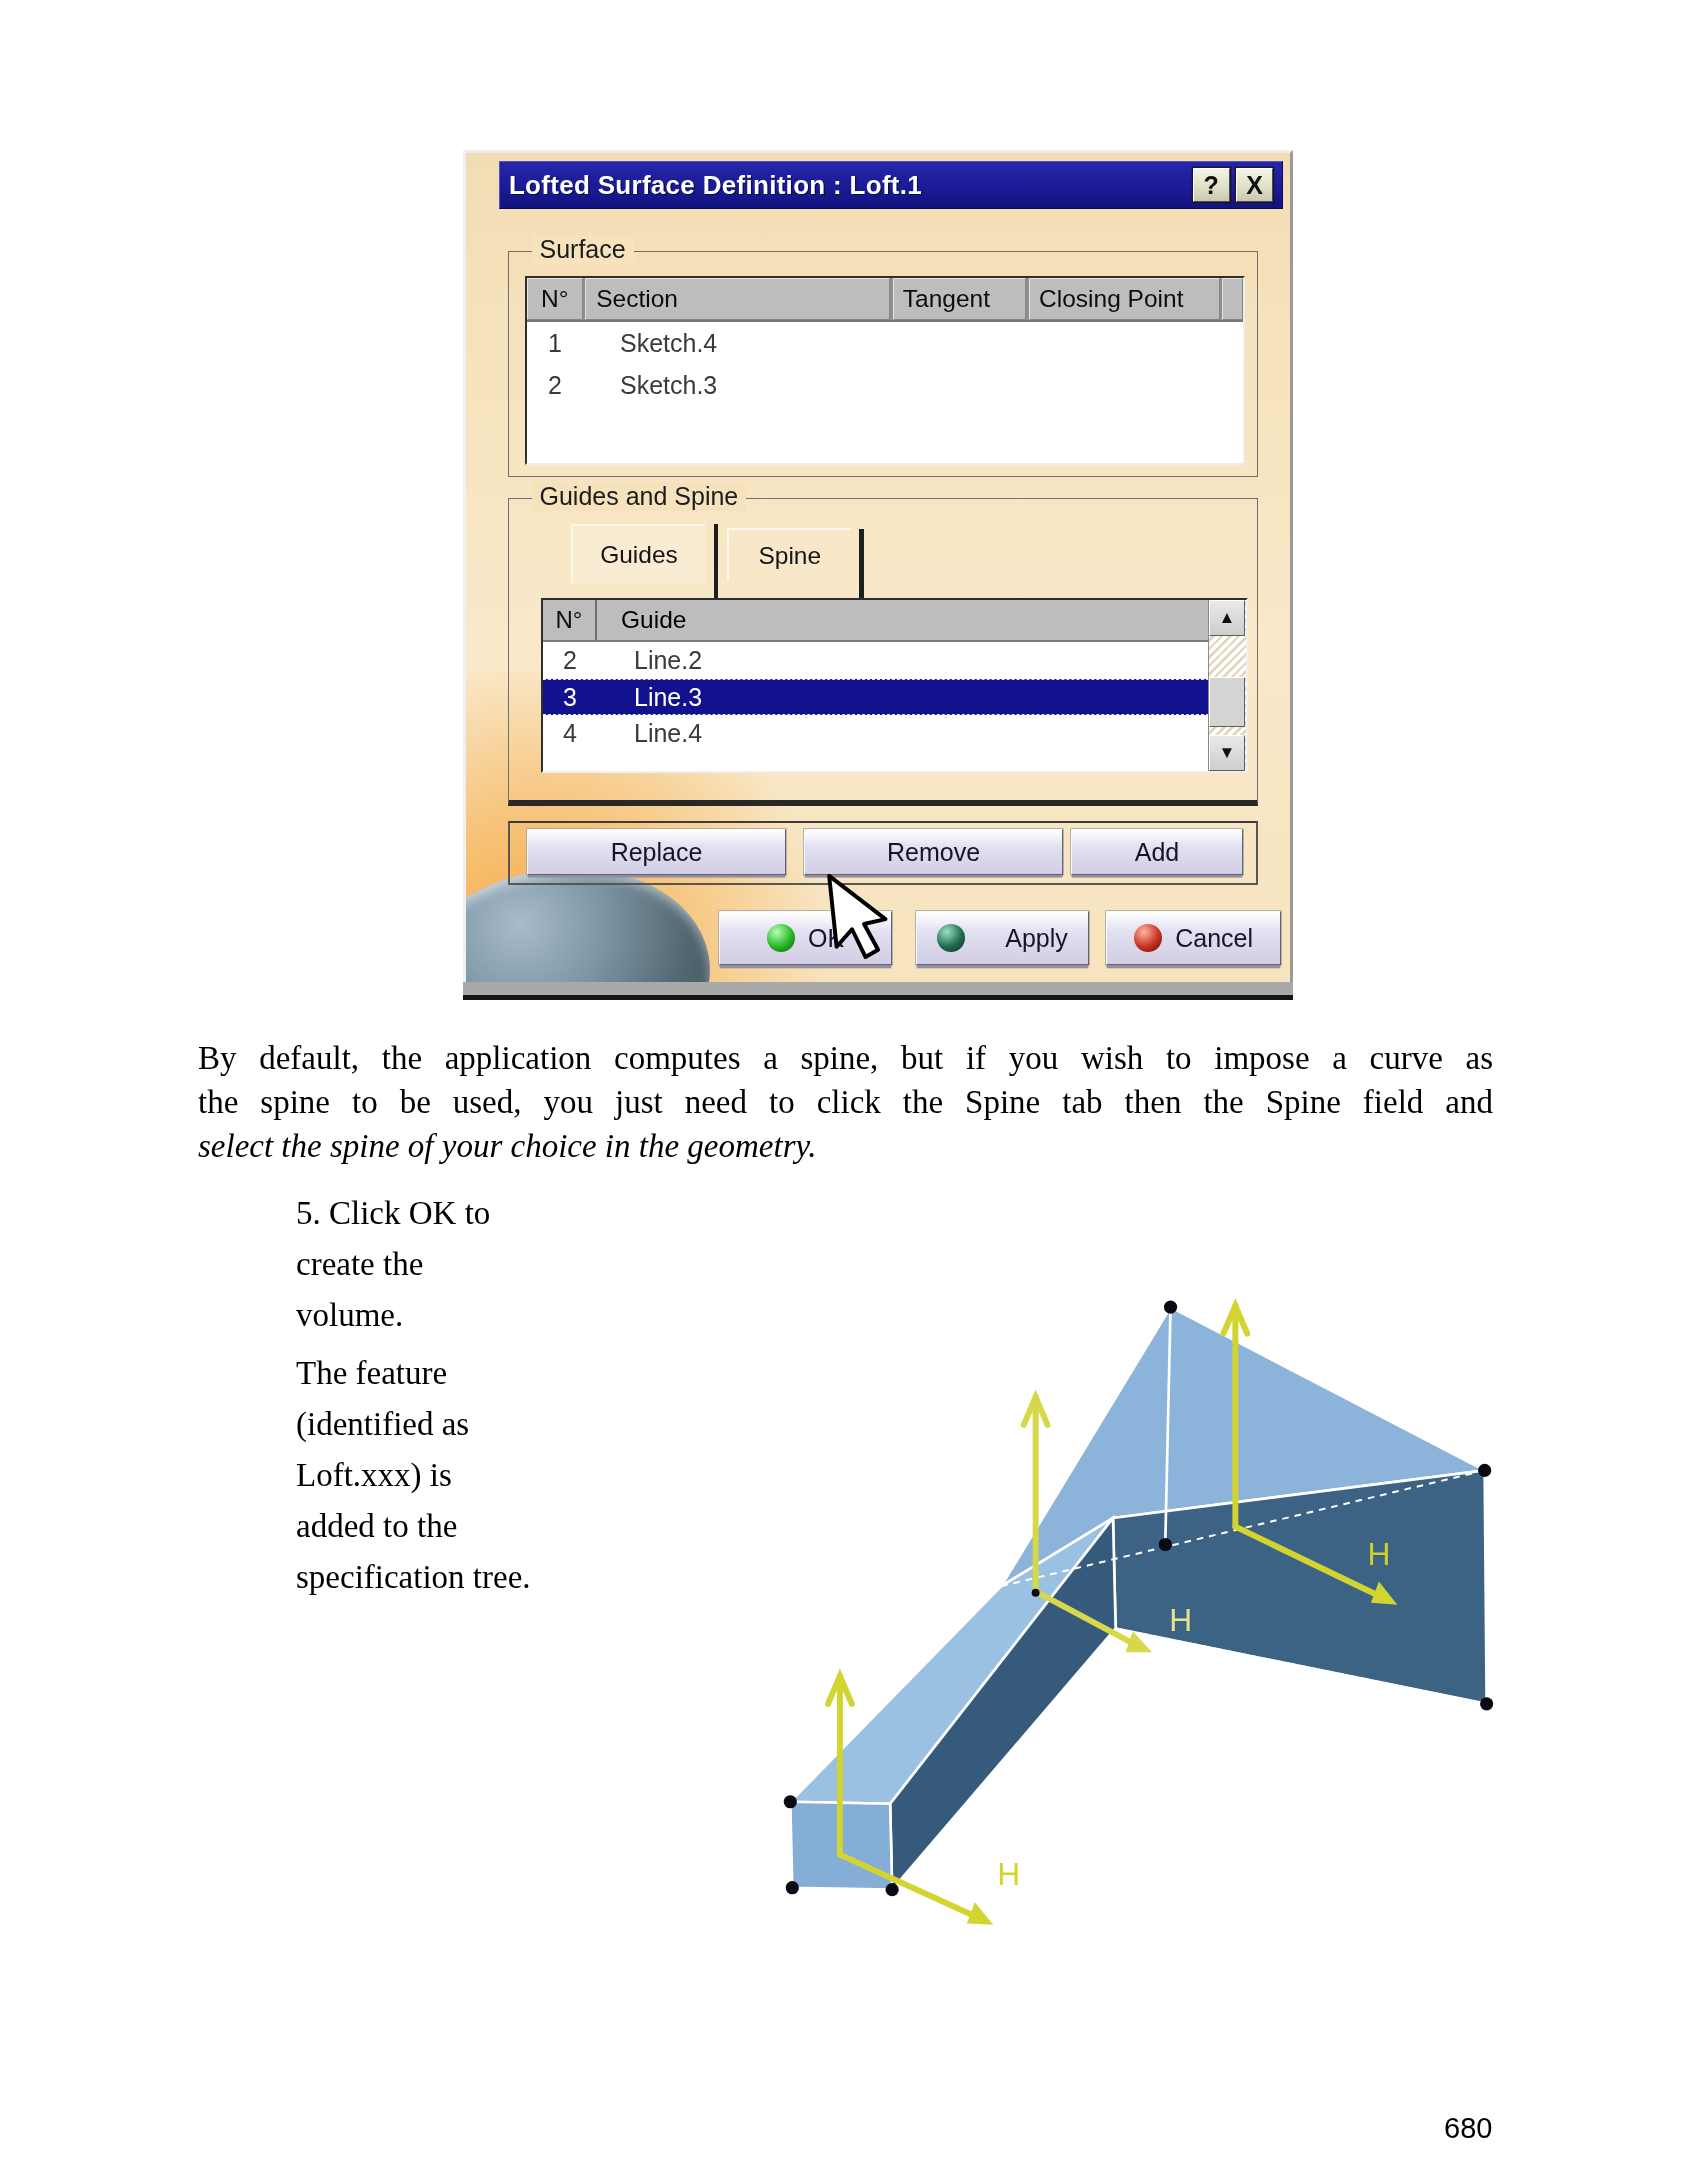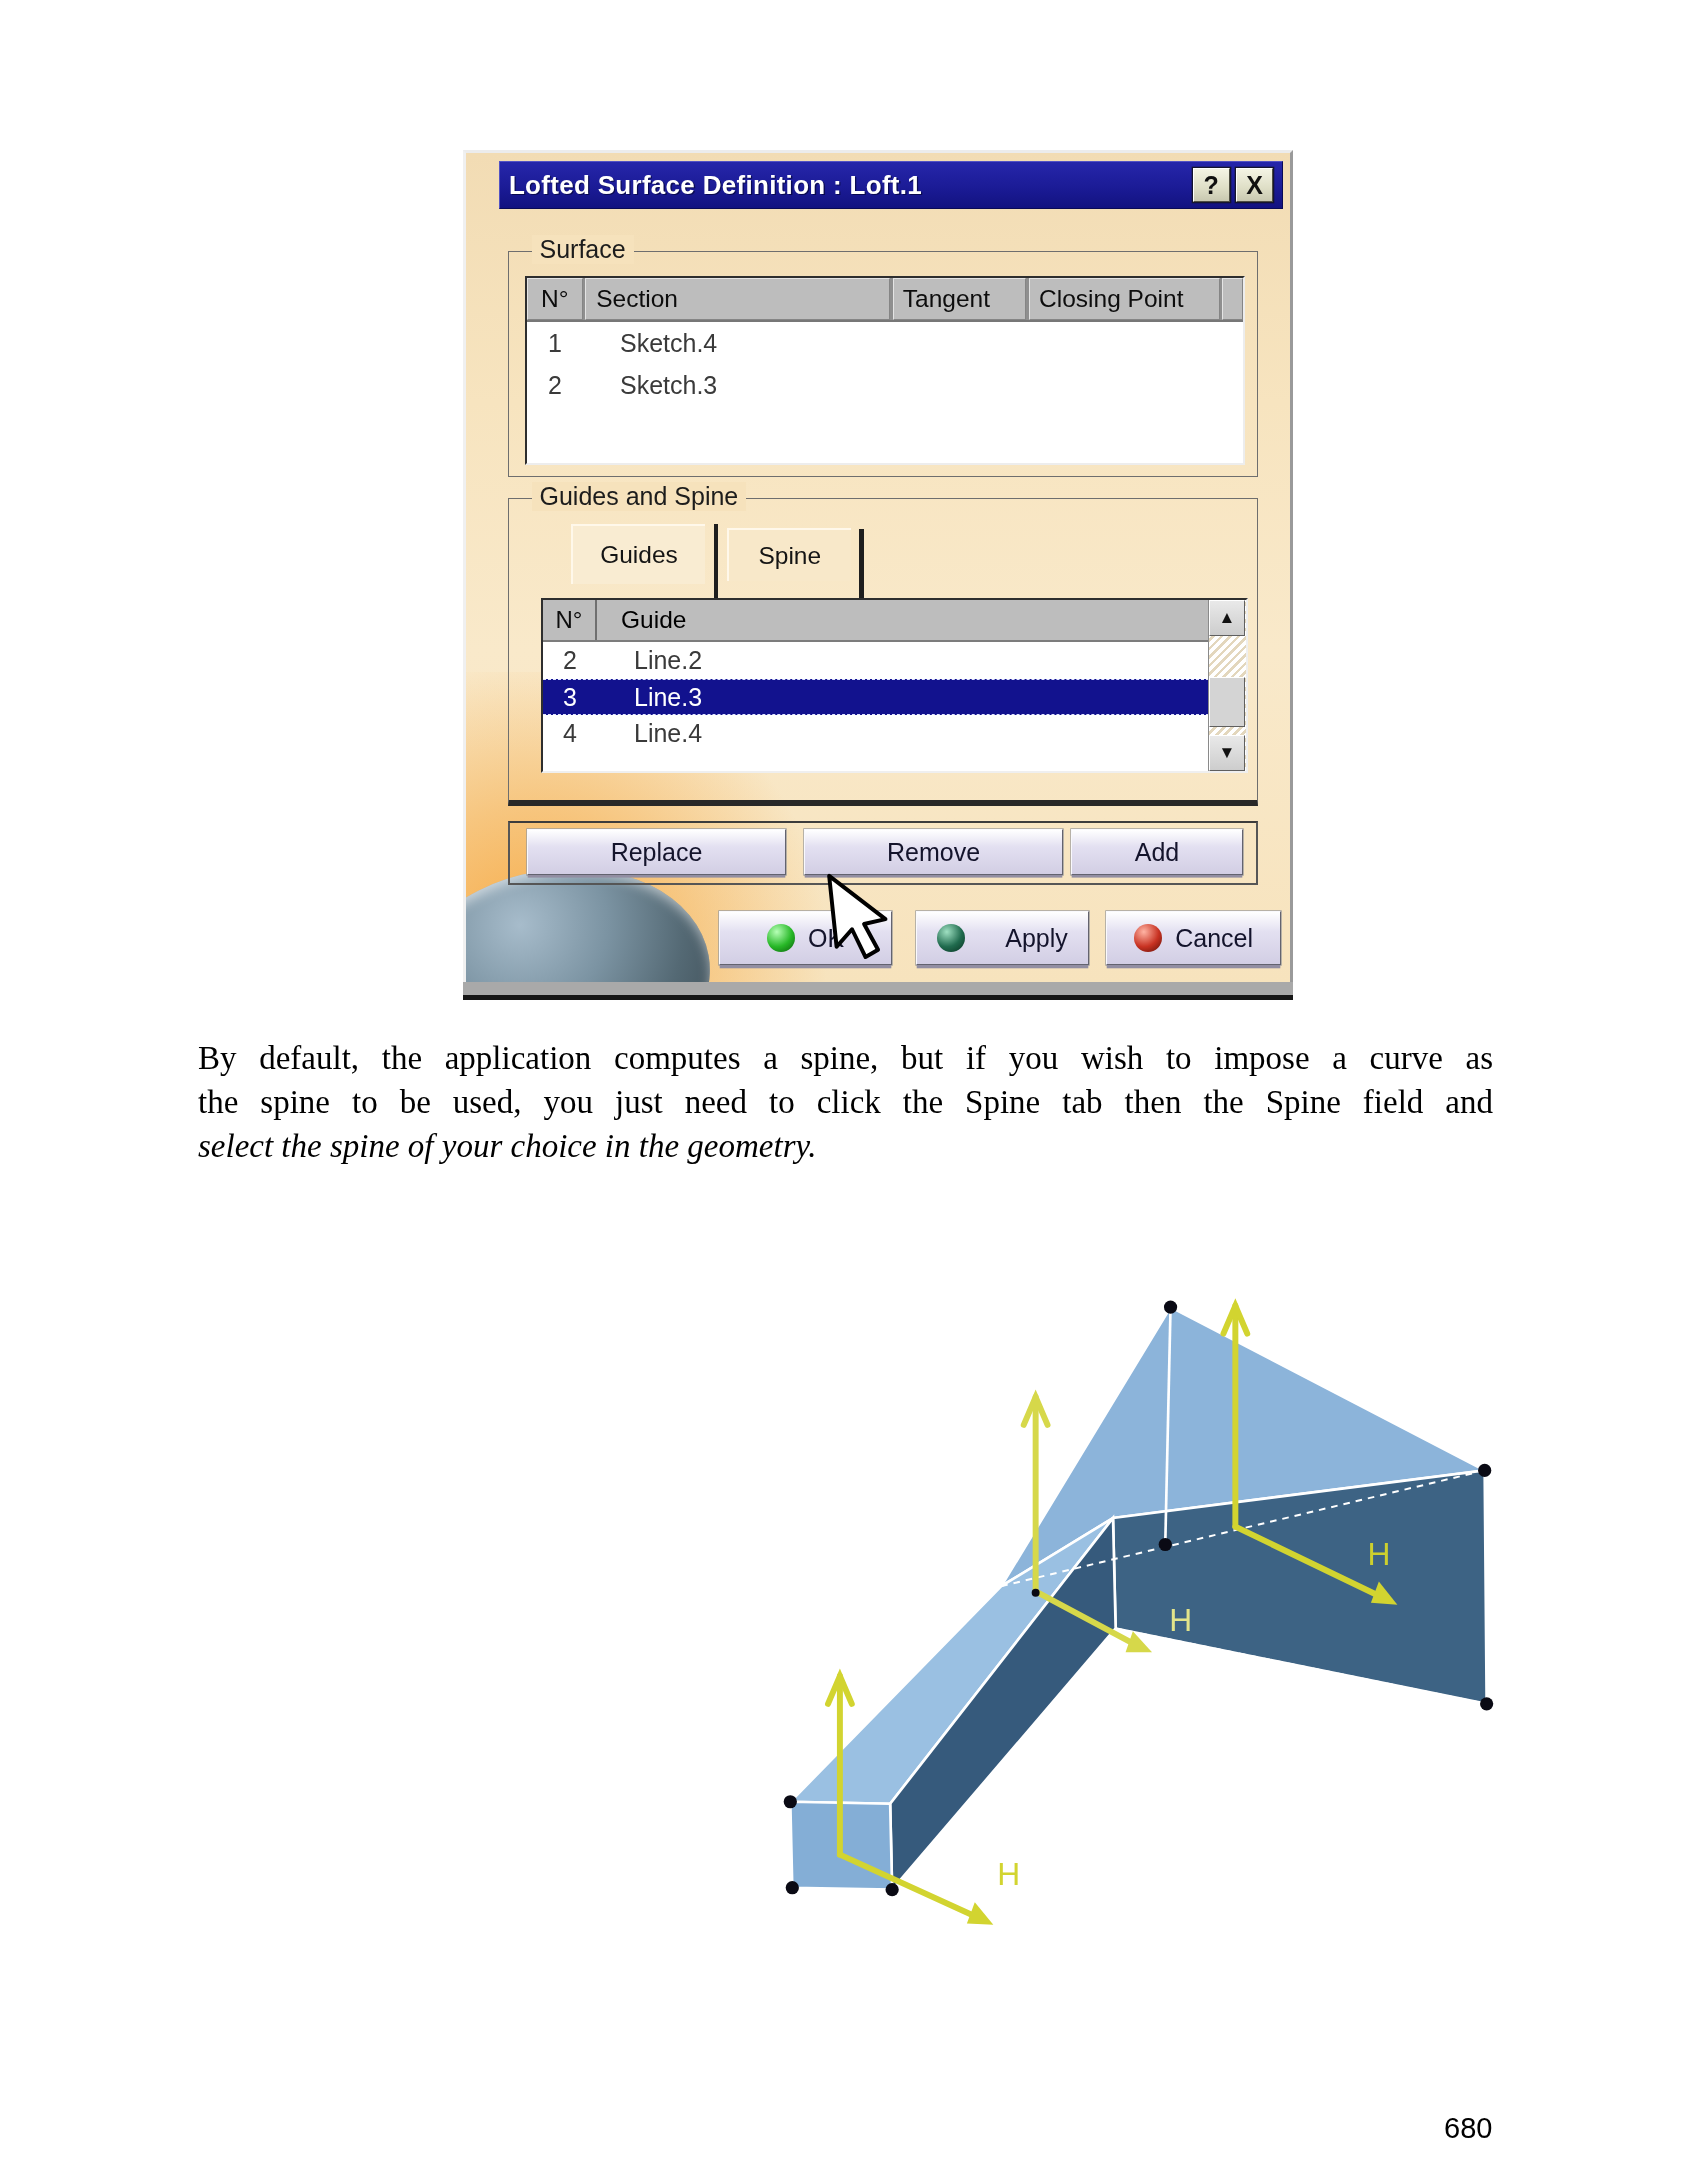--- a/index.html
+++ b/index.html
@@ -226,20 +226,34 @@
       <polygon points="10,4 10,112 36,88 52,132 72,123 55,82 88,78" fill="#ffffff" stroke="#000000" stroke-width="6" stroke-linejoin="round"></polygon>
     </g>
   </svg>
 
   <div class="para">
     <div class="jline">By default, the application computes a spine, but if you wish to impose a curve as</div>
     <div class="jline">the spine to be used, you just need to click the Spine tab then the Spine field and</div>
     <div class="lastline">select the spine of your choice in the geometry.</div>
   </div>
 
+  <div class="note">
+    <div class="blk1">
+      <div>5. Click OK to</div>
+      <div>create the</div>
+      <div>volume.</div>
+    </div>
+    <div class="blk2">
+      <div>The feature</div>
+      <div>(identified as</div>
+      <div>Loft.xxx) is</div>
+      <div>added to the</div>
+      <div>specification tree.</div>
+    </div>
+  </div>
 
   <svg class="figure" width="779" height="729" viewBox="0 0 1178 1102">
 
     <polygon points="386,552 642,130 1117,377 555,449" fill="#8cb4da" stroke="#ffffff" stroke-width="4"></polygon>
     <polygon points="555,449 1117,377 1120,730 559,616" fill="#3d6384" stroke="#ffffff" stroke-width="4"></polygon>
     <polygon points="67,878 218,881 555,449 386,552" fill="#9ac0e2" stroke="#ffffff" stroke-width="4"></polygon>
     <polygon points="218,881 555,449 559,616 221,1011" fill="#365a7c" stroke="#ffffff" stroke-width="4"></polygon>
     <polygon points="67,878 218,881 221,1011 70,1008" fill="#84aed6" stroke="#ffffff" stroke-width="4"></polygon>
 
     <line x1="642" y1="130" x2="634" y2="489" stroke="#ffffff" stroke-width="4"></line>

